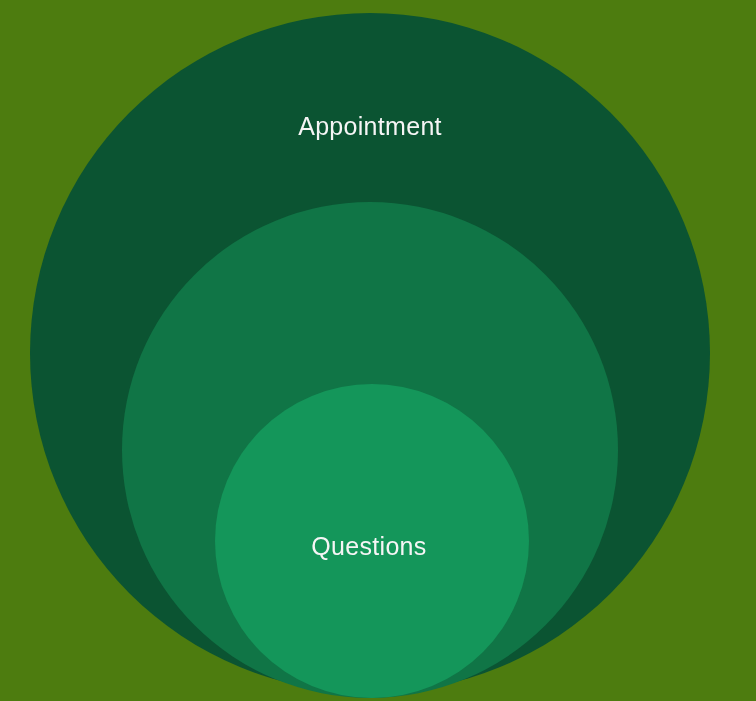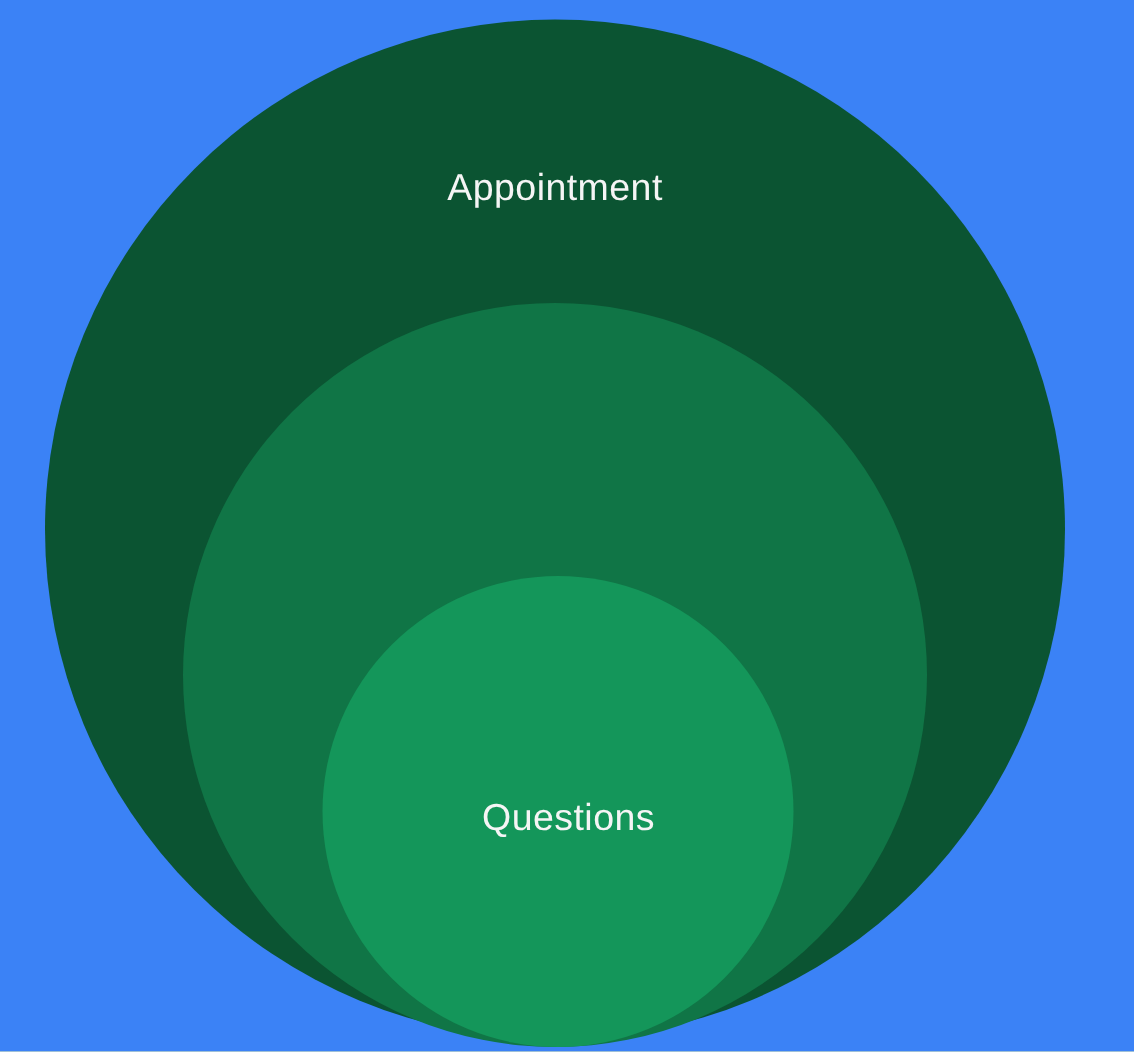--- a/index.html
+++ b/index.html
@@ -5,21 +5,21 @@
   html, body {
     margin: 0;
     padding: 0;
     background: #ffffff;
     font-family: "Liberation Sans", sans-serif;
   }
   .canvas {
     position: relative;
     width: 756px;
     height: 701px;
-    background: #3b82f6;
+    background: #4d7c0f;
     overflow: hidden;
   }
   .circle {
     position: absolute;
     border-radius: 50%;
   }
   .circle-outer {
     left: 30px;
     top: 13px;
     width: 680px;
@@ -42,21 +42,21 @@
     transform: translate(-50%, -50%);
     color: #f5f5f5;
     font-size: 25px;
     font-weight: 400;
     letter-spacing: 0.3px;
     white-space: nowrap;
     text-align: center;
   }
   .label-outer  { left: 370px; top: 126px; }
   .label-middle { left: 368px; top: 322px; }
-  .label-inner  { left: 379px; top: 546px; }
+  .label-inner  { left: 369px; top: 546px; }
 </style>
 </head>
 <body>
 
 <div class="canvas">
 
   <div class="circle circle-outer" style="background-color: rgb(11, 84, 50);"></div>
 
   <div class="circle circle-middle" style="background-color: rgb(16, 117, 70);"></div>
 

